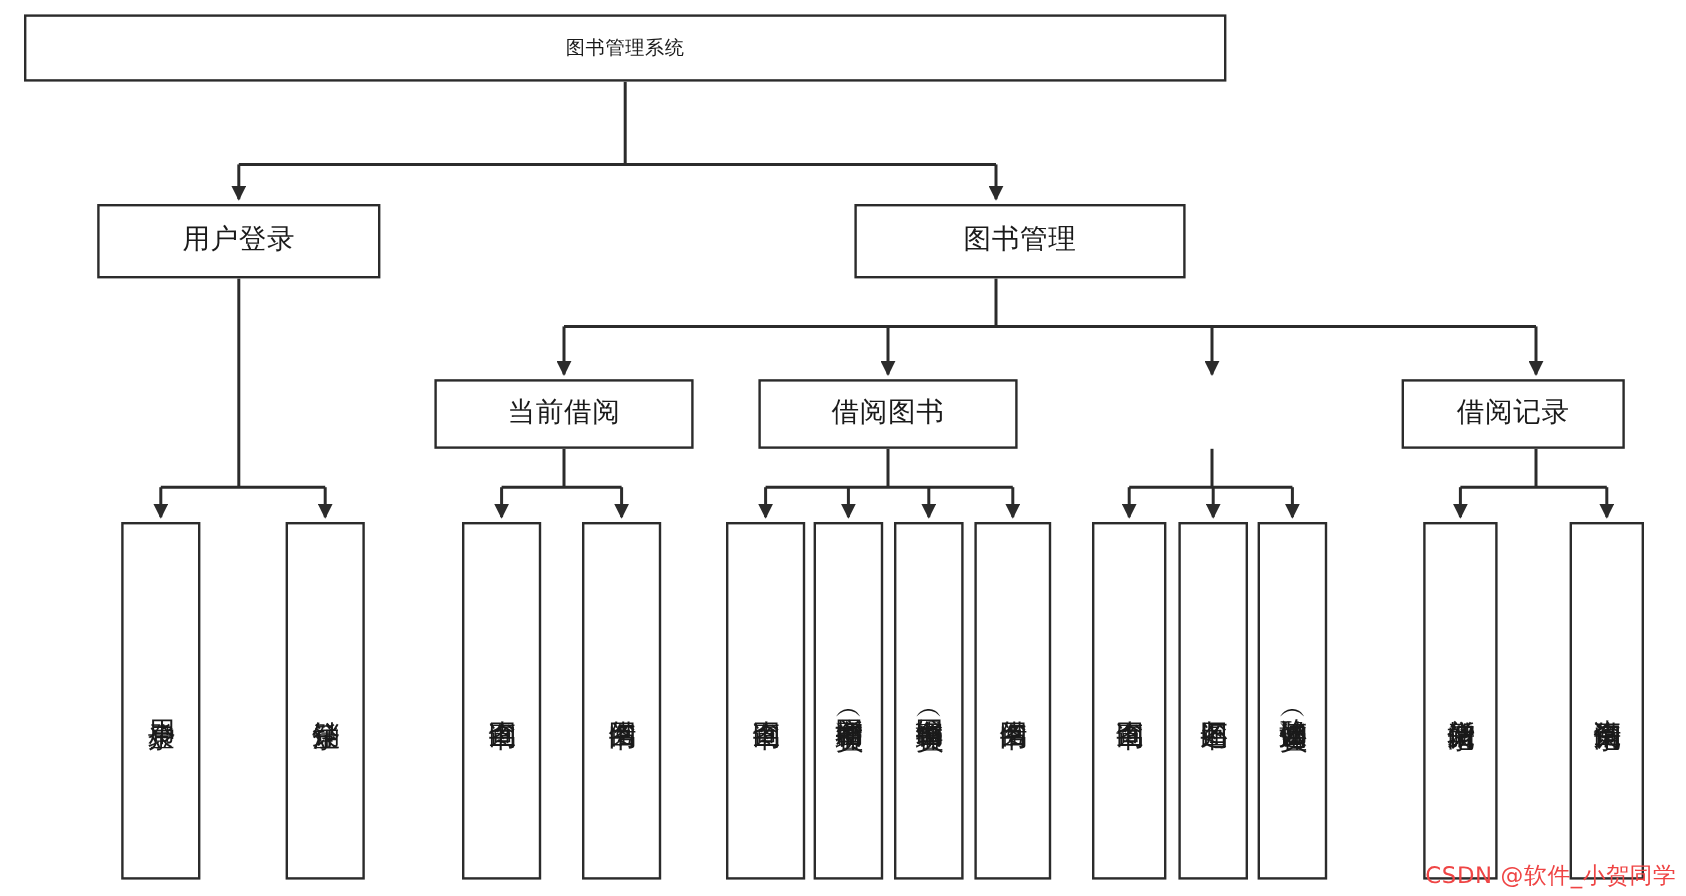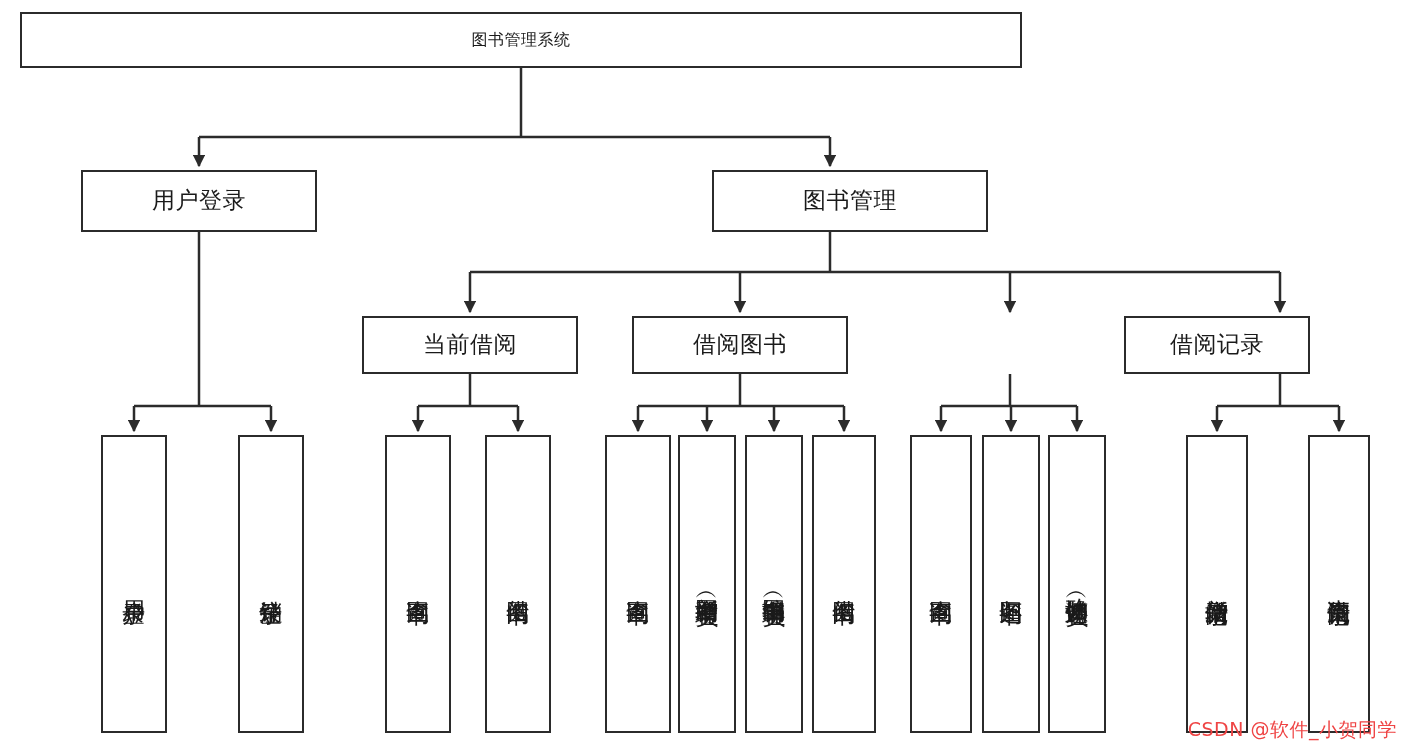--- a/index.html
+++ b/index.html
@@ -122,21 +122,21 @@
     </g>
   </svg>
 
   <div class="node node-h title" style="left: 20px; top: 12px; width: 1002px; height: 56px;">图书管理系统</div>
 
   <div class="node node-h" style="left: 81px; top: 170px; width: 236px; height: 62px;">用户登录</div>
   <div class="node node-h" style="left: 712px; top: 170px; width: 276px; height: 62px;">图书管理</div>
 
   <div class="node node-h" style="left: 362px; top: 316px; width: 216px; height: 58px;">当前借阅</div>
   <div class="node node-h" style="left: 632px; top: 316px; width: 216px; height: 58px;">借阅图书</div>
-  <div class="node node-h" style="left: 1124px; top: 316px; width: 186px; height: 58px;">借阅记录</div>
+  <div class="node node-h" style="left: 1168px; top: 316px; width: 186px; height: 58px;">借阅记录</div>
 
   <div class="node node-v" style="left: 101px; top: 435px; width: 66px; height: 298px;">用户登录</div>
   <div class="node node-v" style="left: 238px; top: 435px; width: 66px; height: 298px;">注销登录</div>
   <div class="node node-v" style="left: 385px; top: 435px; width: 66px; height: 298px;">查询图书</div>
   <div class="node node-v" style="left: 485px; top: 435px; width: 66px; height: 298px;">借阅图书</div>
   <div class="node node-v" style="left: 605px; top: 435px; width: 66px; height: 298px;">查询图书</div>
   <div class="node node-v" style="left: 678px; top: 435px; width: 58px; height: 298px;">新增图书（管理员）</div>
   <div class="node node-v" style="left: 745px; top: 435px; width: 58px; height: 298px;">编辑图书（管理员）</div>
   <div class="node node-v" style="left: 812px; top: 435px; width: 64px; height: 298px;">借阅图书</div>
   <div class="node node-v" style="left: 910px; top: 435px; width: 62px; height: 298px;">查询图书</div>

